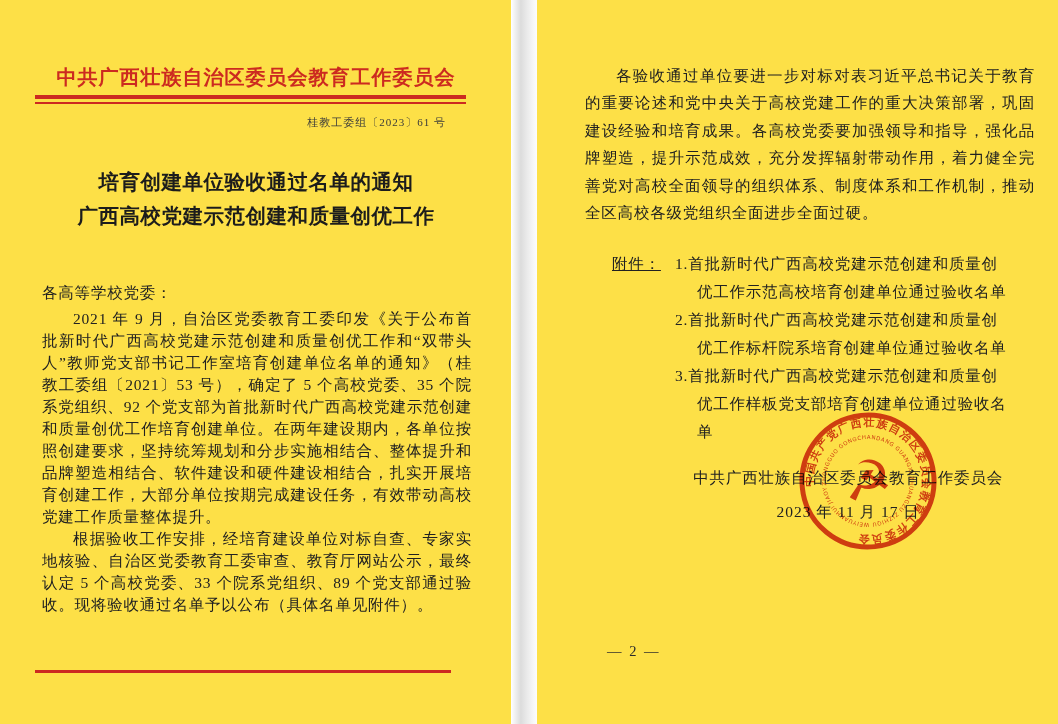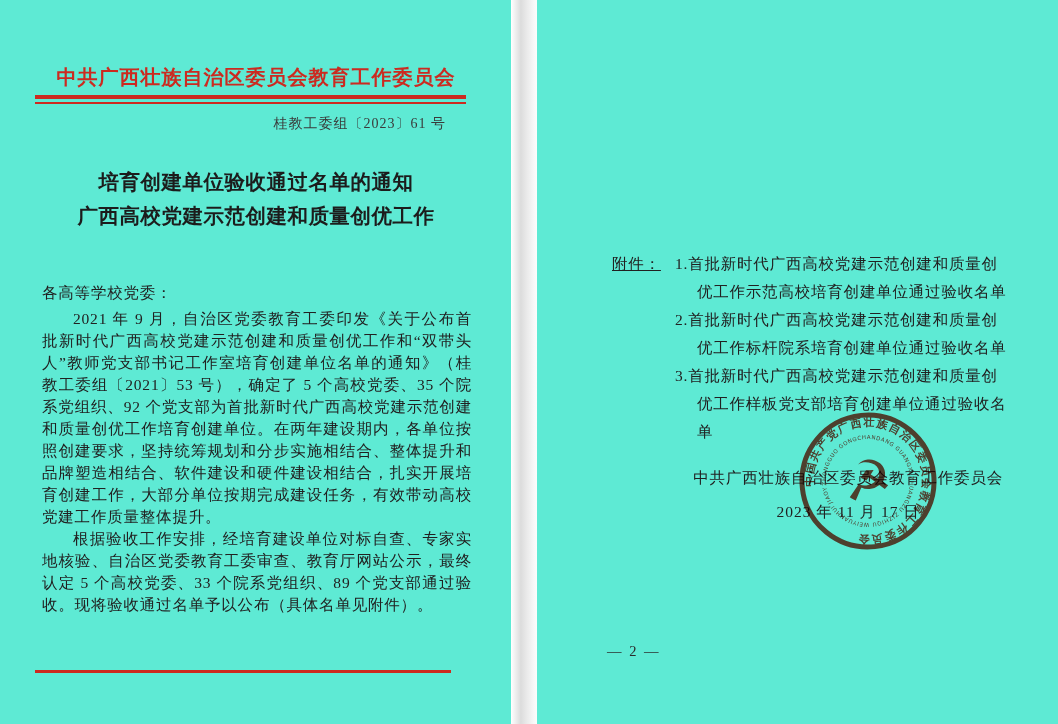--- a/index.html
+++ b/index.html
@@ -1,38 +1,38 @@
 <!DOCTYPE html>
 <html><head>
 <meta charset="utf-8">
 <style>
   html,body{margin:0;padding:0;background:#ffffff;}
   .canvas{
     position:relative;width:1058px;height:724px;background:#ffffff;overflow:hidden;
     font-family:"Liberation Serif","DejaVu Serif",serif;color:#212121;
   }
-  .page{position:absolute;top:0;height:724px;background:#5eead4;}
+  .page{position:absolute;top:0;height:724px;background:#fde047;}
   .page-left{left:0;width:513px;}
   .page-right{left:537px;width:521px;}
   .gutter{
     position:absolute;top:0;left:511px;width:28px;height:724px;
     background:linear-gradient(to right,#ffffff 0%,#dcdcdc 35%,#e9e9e9 55%,#f7f7f7 80%,#ffffff 100%);
   }
   
   .org-header{
     position:absolute;top:64px;left:42px;width:428px;text-align:center;
     color:#cc2a20;font-weight:bold;font-size:20px;letter-spacing:1px;white-space:nowrap;
   }
   .red-rule{
     position:absolute;top:95px;left:35px;width:431px;height:3px;
     border-top:4px solid #cc2a20;border-bottom:2px solid #cc2a20;
   }
   .doc-number{
     position:absolute;top:115px;left:42px;width:404px;text-align:right;
-    font-size:14px;color:#3a3a3a;letter-spacing:1px;white-space:nowrap;
+    font-size:11px;color:#3a3a3a;letter-spacing:1px;white-space:nowrap;
   }
   .doc-title{
     position:absolute;top:165px;left:30px;width:452px;text-align:center;
     font-weight:bold;font-size:20.5px;line-height:34px;color:#1c1c1c;letter-spacing:0.5px;
   }
   .salutation{
     position:absolute;top:283px;left:42px;width:430px;
     font-size:15.5px;letter-spacing:0.8px;
   }
   .body-left{
@@ -98,20 +98,23 @@
       <p>2021 年 9 月，自治区党委教育工委印发《关于公布首批新时代广西高校党建示范创建和质量创优工作和“双带头人”教师党支部书记工作室培育创建单位名单的通知》（桂教工委组〔2021〕53 号），确定了 5 个高校党委、35 个院系党组织、92 个党支部为首批新时代广西高校党建示范创建和质量创优工作培育创建单位。在两年建设期内，各单位按照创建要求，坚持统筹规划和分步实施相结合、整体提升和品牌塑造相结合、软件建设和硬件建设相结合，扎实开展培育创建工作，大部分单位按期完成建设任务，有效带动高校党建工作质量整体提升。</p>
       <p>根据验收工作安排，经培育建设单位对标自查、专家实地核验、自治区党委教育工委审查、教育厅网站公示，最终认定 5 个高校党委、33 个院系党组织、89 个党支部通过验收。现将验收通过名单予以公布（具体名单见附件）。</p>
     </div>
 
     <div class="bottom-rule"></div>
   </div>
 
   <div class="gutter"></div>
 
   <div class="page page-right">
+    <div class="body-right">
+      <p>各验收通过单位要进一步对标对表习近平总书记关于教育的重要论述和党中央关于高校党建工作的重大决策部署，巩固建设经验和培育成果。各高校党委要加强领导和指导，强化品牌塑造，提升示范成效，充分发挥辐射带动作用，着力健全完善党对高校全面领导的组织体系、制度体系和工作机制，推动全区高校各级党组织全面进步全面过硬。</p>
+    </div>
 
     <div class="attachments">
       <div class="att-label">附件：</div>
       <div class="att-items">
         <div class="att-item">1.首批新时代广西高校党建示范创建和质量创优工作示范高校培育创建单位通过验收名单</div>
         <div class="att-item">2.首批新时代广西高校党建示范创建和质量创优工作标杆院系培育创建单位通过验收名单</div>
         <div class="att-item">3.首批新时代广西高校党建示范创建和质量创优工作样板党支部培育创建单位通过验收名单</div>
       </div>
     </div>
 

